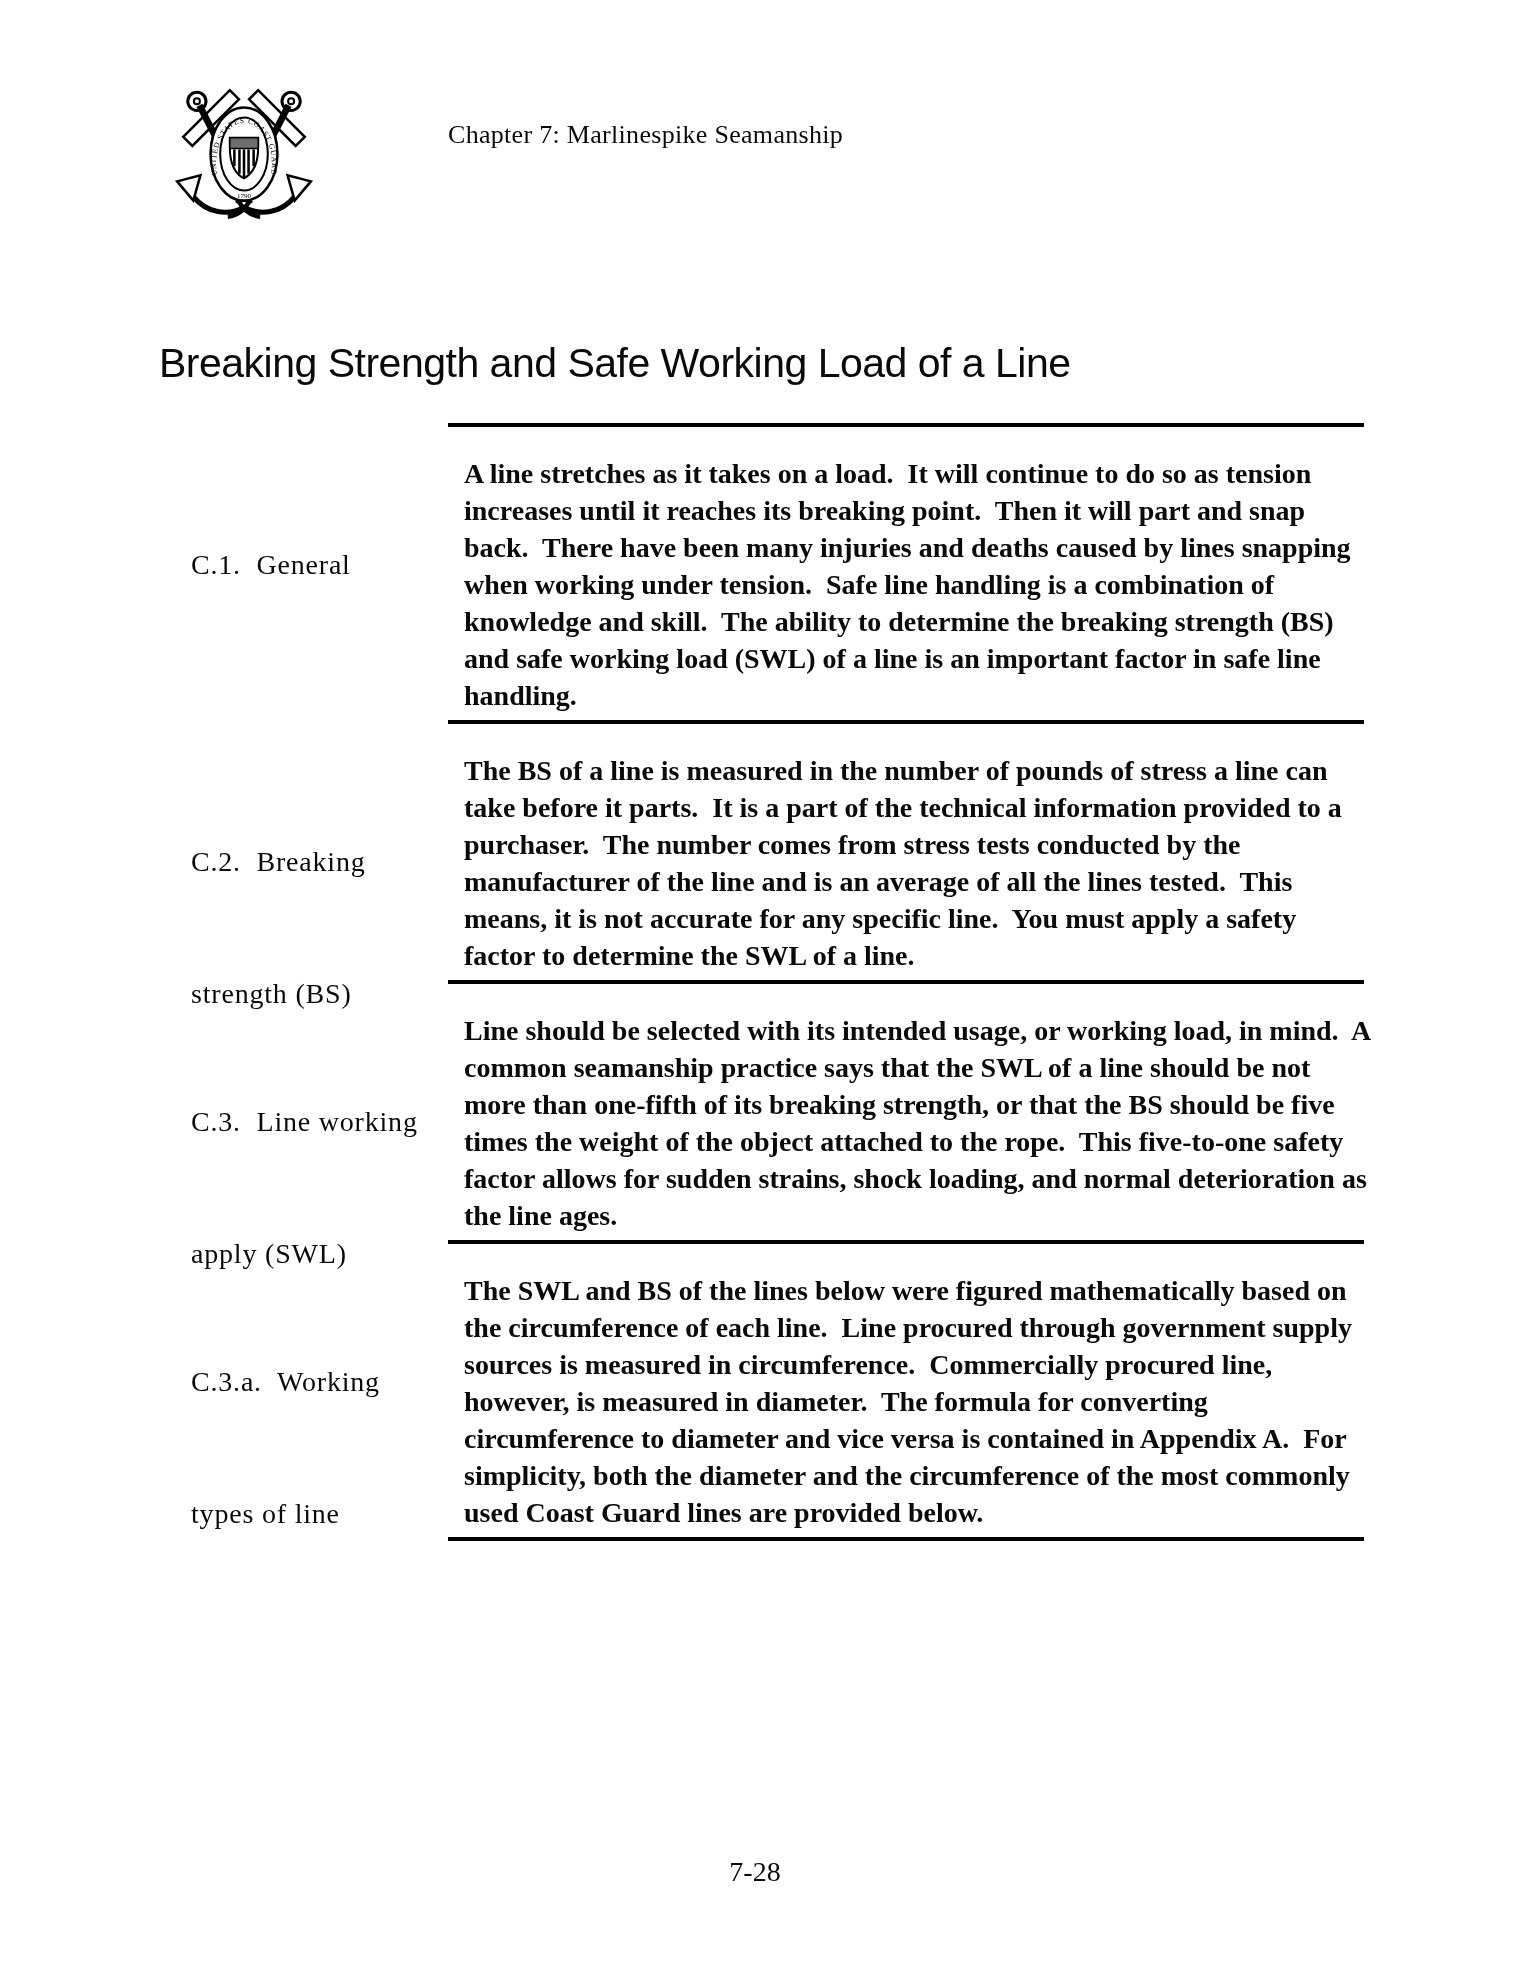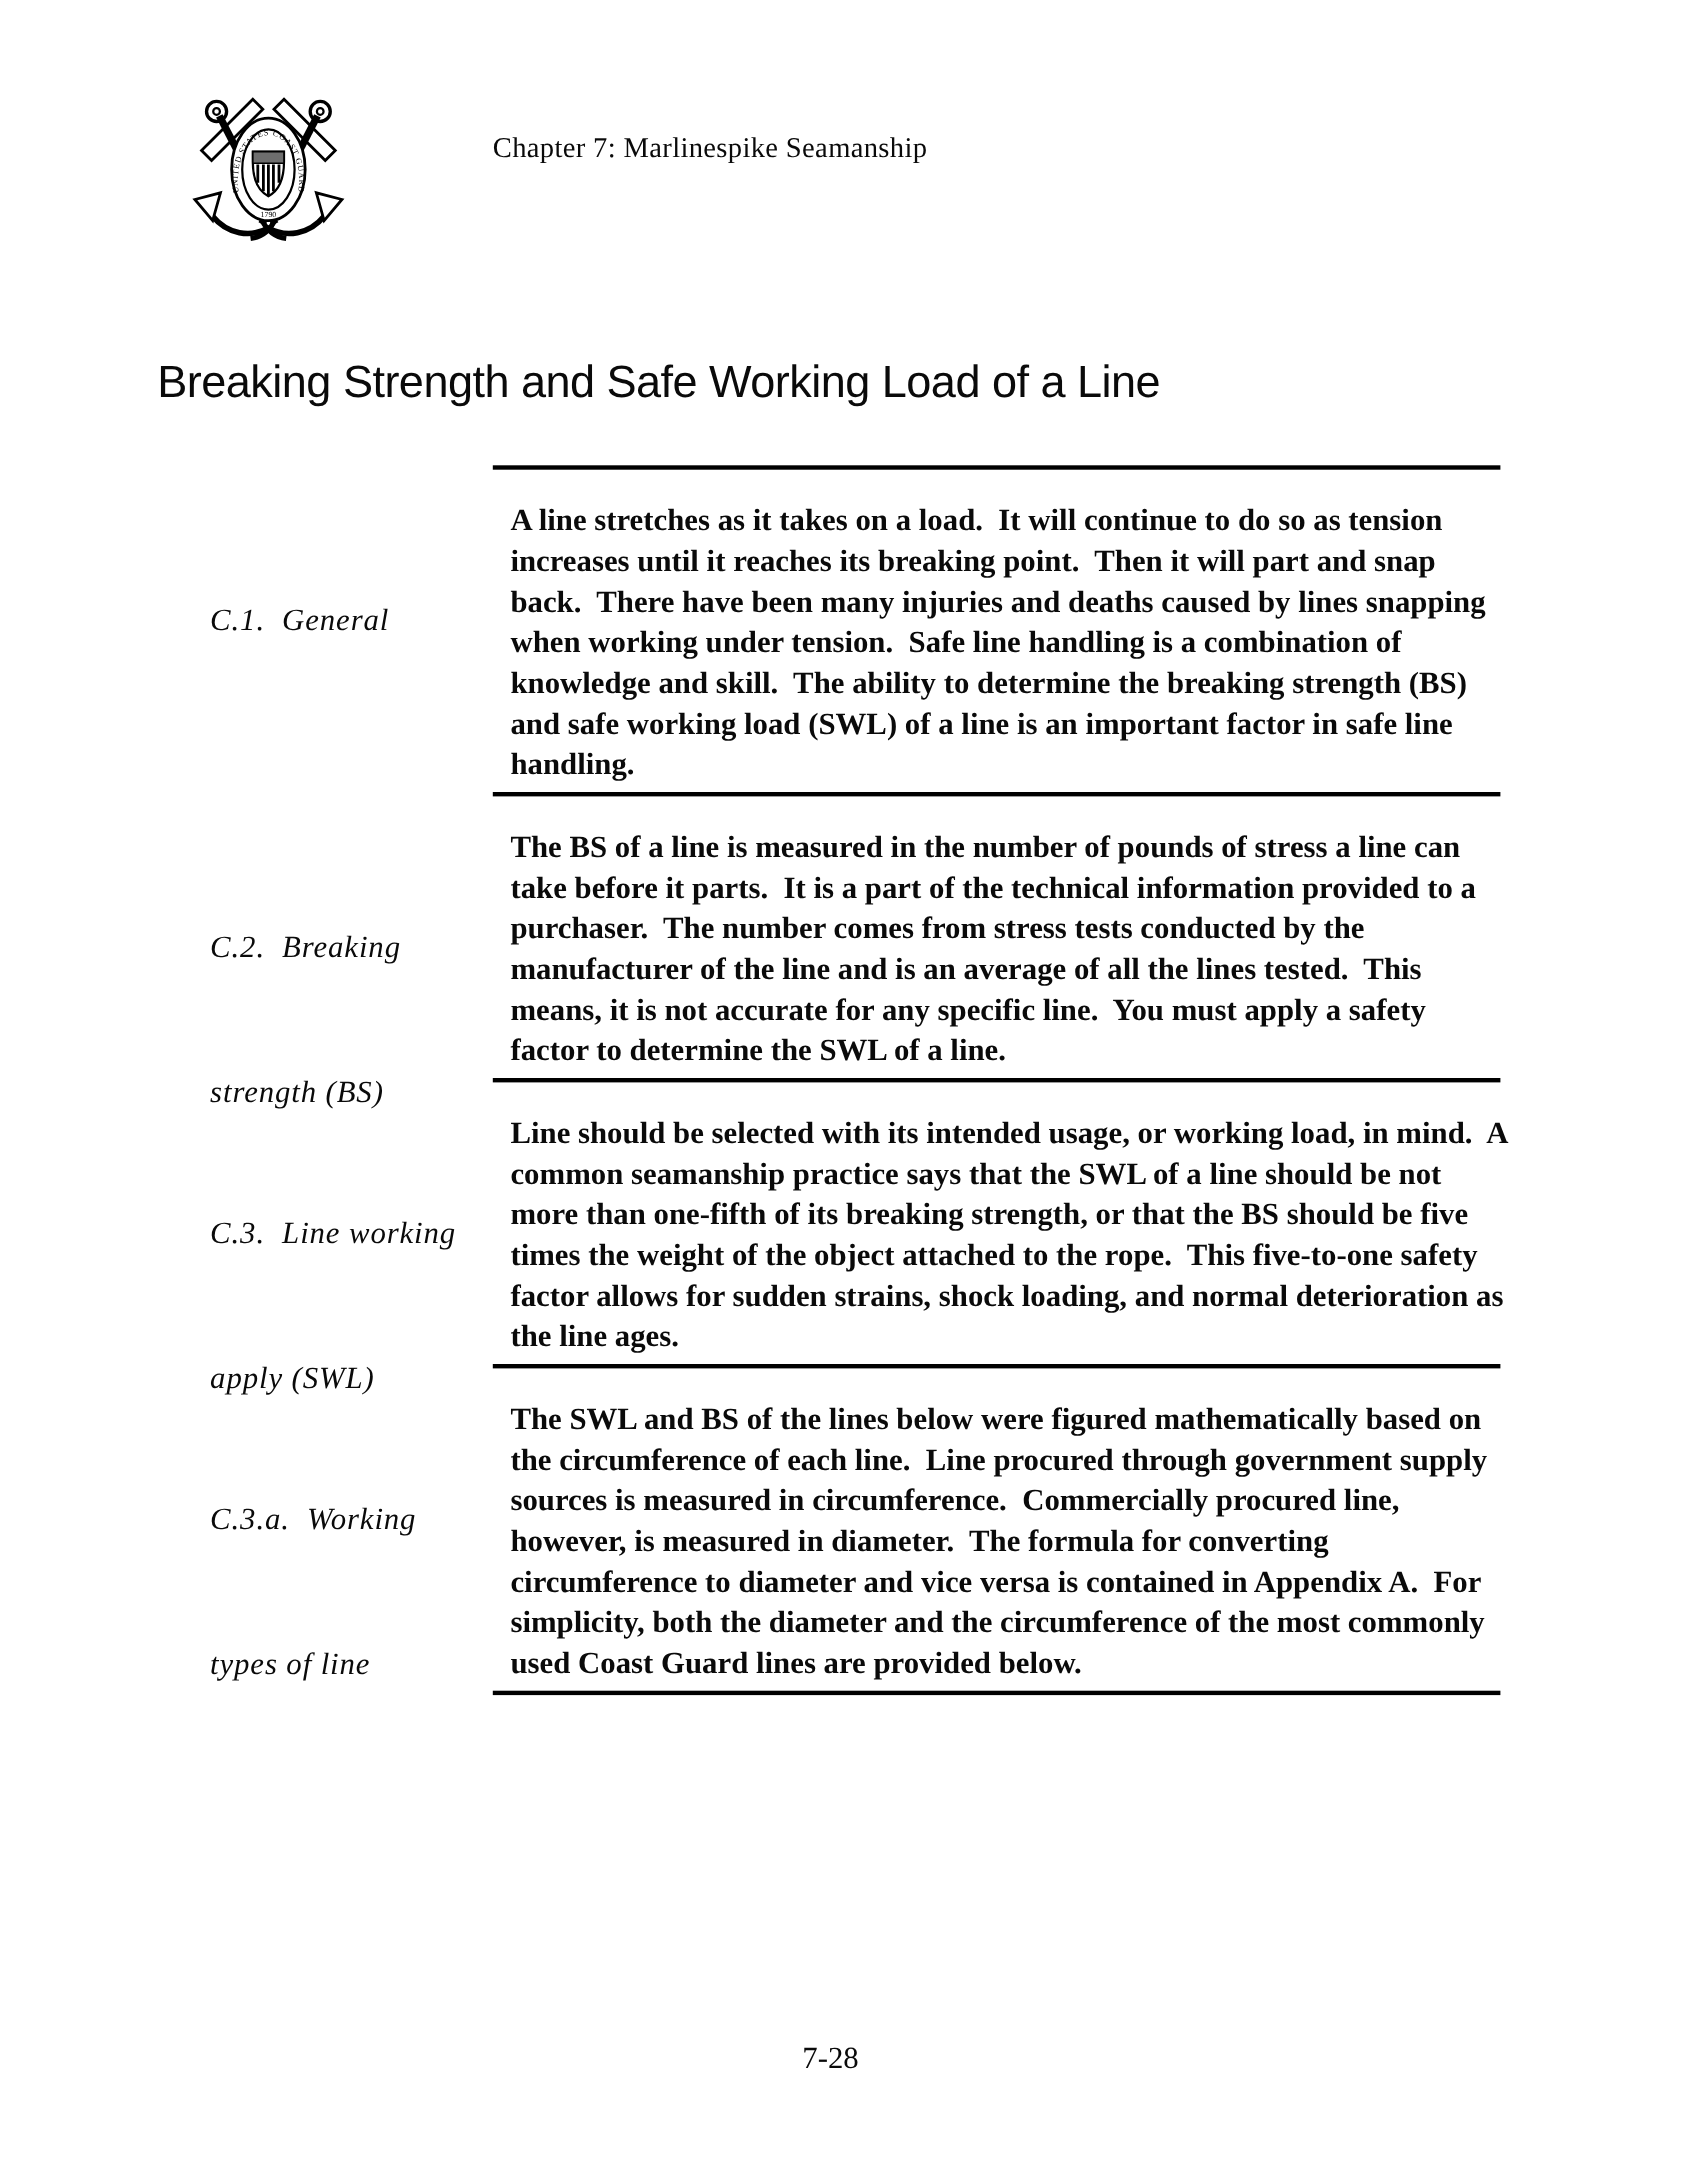--- a/index.html
+++ b/index.html
@@ -26,21 +26,20 @@
   .content { position:absolute; top:423px; left:0; width:1530px; }
   .section { position:relative; padding:32px 0 6px 464px; }
   .rule {
     position:absolute; top:0; left:448px;
     width:916px; height:4px; background:#000;
   }
   .label {
     position:absolute; left:191px; top:32px; width:265px;
     font-size:28px; line-height:44px; letter-spacing:0.8px;
     white-space:pre;
-    font-style:italic;
   }
   .body { width:910px; font-size:28px; line-height:37px; }
   .body p { margin:0 0 28px 0; white-space:pre-wrap; }
   .body p:last-child { margin-bottom:0;font-weight:bold; }
   .closing-rule {
     margin-left:448px; width:916px; height:4px; background:#000;
   }
   .page-footer {
     position:absolute; top:1856px; left:0; width:1510px;
     text-align:center; font-size:28px;
@@ -89,21 +88,21 @@
       <line x1="141" y1="133" x2="141" y2="181"></line>
       <line x1="150" y1="133" x2="150" y2="188"></line>
       <line x1="159" y1="133" x2="159" y2="181"></line>
       <line x1="169" y1="133" x2="169" y2="166"></line>
     </g>
   </svg>
 </div>
 
 <div class="chapter-header">Chapter 7: Marlinespike Seamanship</div>
 
-<h1 class="page-title" style="margin:0;">Breaking Strength and Safe Working Load of a Line</h1>
+<h1 class="page-title" style="margin:16px;">Breaking Strength and Safe Working Load of a Line</h1>
 
 <div class="content">
 
   <section class="section">
     <div class="rule"></div>
     <div class="label">
       <div>C.1.  General</div>
       <div></div>
     </div>
     <div class="body">

